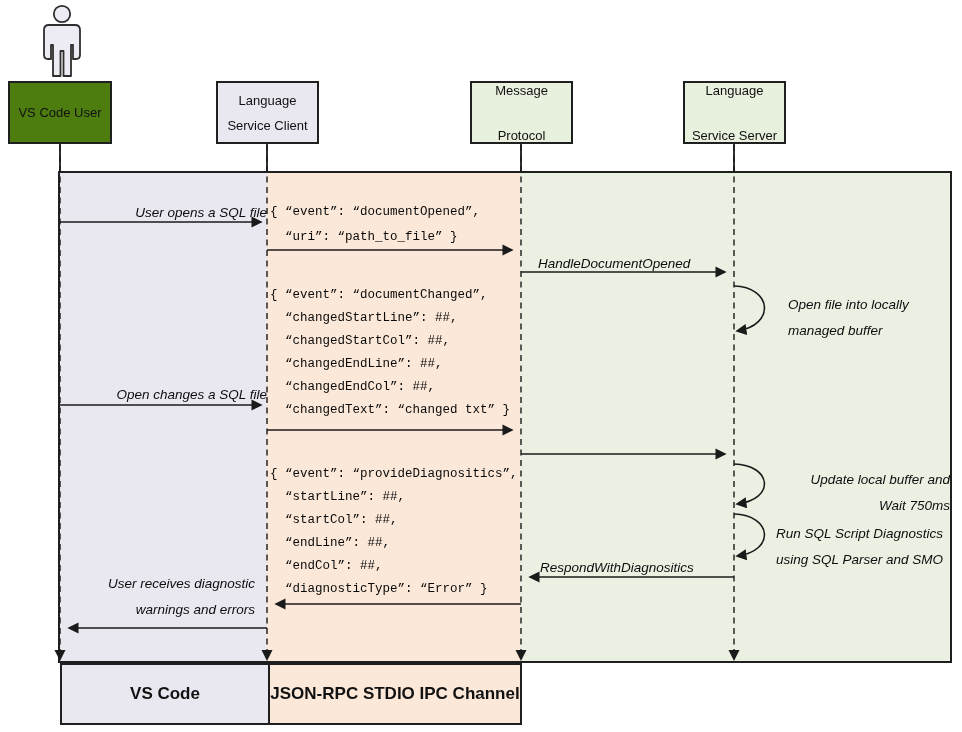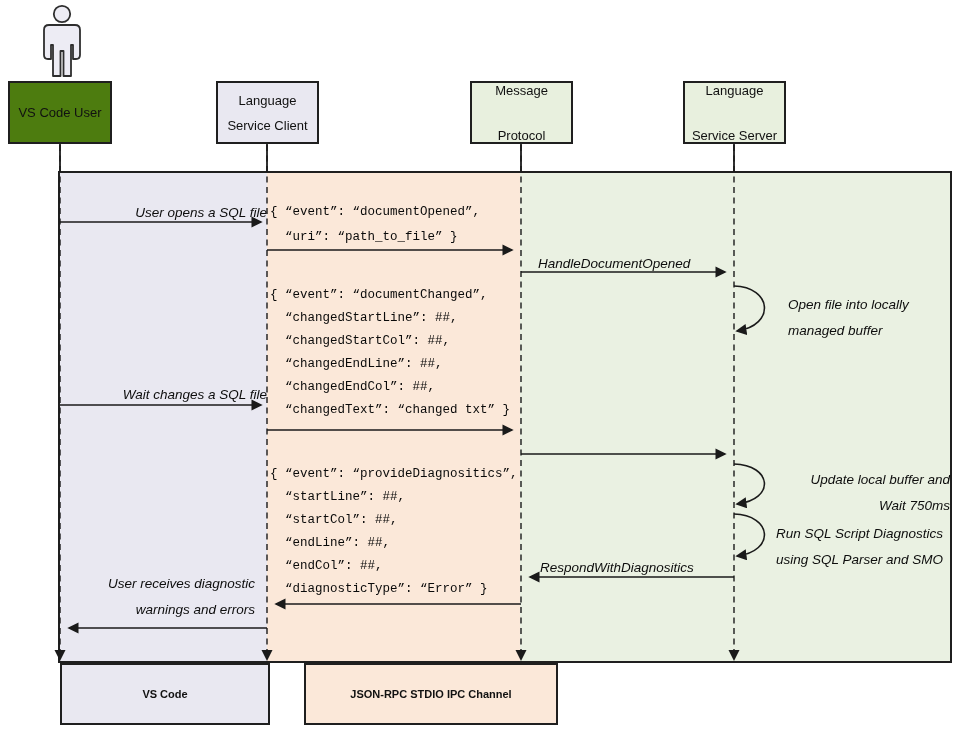--- a/index.html
+++ b/index.html
@@ -24,21 +24,21 @@
     align-items:center; justify-content:center; text-align:center;
     font-size:13px; line-height:25px;
   }
   .actor-gray  { background:#E9E8F1; }
   .actor-green { background:#E8F0DE;gap:20px; }
 
   
   .footer-box {
     position:absolute; top:663px; height:62px; box-sizing:border-box;
     border:2px solid #1f1f1f; display:flex; align-items:center; justify-content:center;
-    font-weight:bold; font-size:11px;
+    font-weight:bold; font-size:17px;
   }
 
   
   .msg-label {
     position:absolute; font-style:italic; font-size:13.5px; color:#0d0d0d;
     white-space:pre; line-height:26px;
   }
   .center { text-align:right; }
 
   
@@ -124,21 +124,21 @@
   <div class="actor-box actor-green" style="left: 470px; width: 103px; background: rgb(232, 240, 222);">
     <span>Message</span>
     <span>Protocol</span>
   </div>
   <div class="actor-box actor-green" style="left: 683px; width: 103px; background: rgb(232, 240, 222);">
     <span>Language</span>
     <span>Service Server</span>
   </div>
 
   <div class="msg-label center" style="left:60px;width:207px;top:200px;">User opens a SQL file</div>
-  <div class="msg-label center" style="left:60px;width:207px;top:382px;">Wait changes a SQL file</div>
+  <div class="msg-label center" style="left:60px;width:207px;top:382px;">Open changes a SQL file</div>
   <div class="msg-label center" style="left:48px;width:207px;top:571px;">User receives diagnostic
 warnings and errors</div>
 
   <div class="msg-label" style="left:538px;top:251px;">HandleDocumentOpened</div>
   <div class="msg-label" style="left:540px;top:555px;">RespondWithDiagnositics</div>
 
   <div class="json-block" style="top:200px;line-height:25px;">{ “event”: “documentOpened”,
   “uri”: “path_to_file” }</div>
   <div class="json-block" style="top:284px;line-height:23px;">{ “event”: “documentChanged”,
   “changedStartLine”: ##,
@@ -156,17 +156,17 @@
   <div class="msg-label" style="left:788px;top:292px;">Open file into locally
 managed buffer</div>
   <div class="msg-label center" style="left:770px;width:180px;top:467px;">Update local buffer and
 Wait 750ms</div>
   <div class="msg-label" style="left:776px;top:521px;">Run SQL Script Diagnostics
 using SQL Parser and SMO</div>
 
   <div class="footer-box" style="left:60px;width:210px;background:#E9E8F1;">
     <span>VS Code</span>
   </div>
-  <div class="footer-box" style="left:268px;width:254px;background:#FBE8D9;margin-left:36px;">
+  <div class="footer-box" style="left:268px;width:254px;background:#FBE8D9;">
     <span>JSON-RPC STDIO IPC Channel</span>
   </div>
 
 </div>
 
 </body></html>

